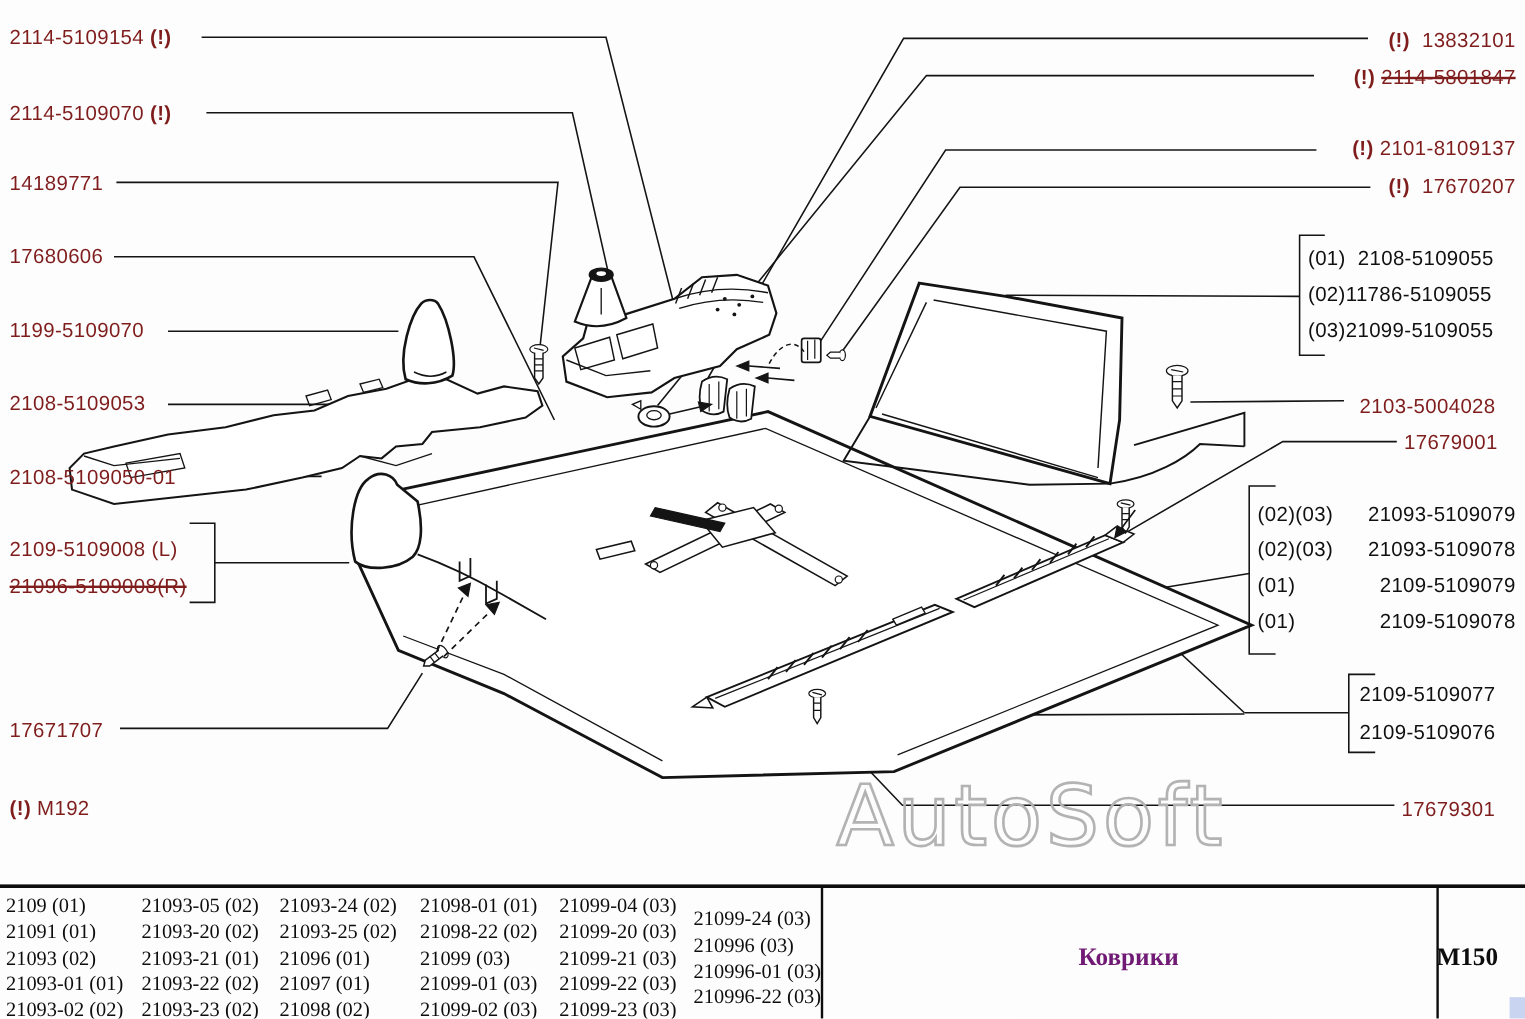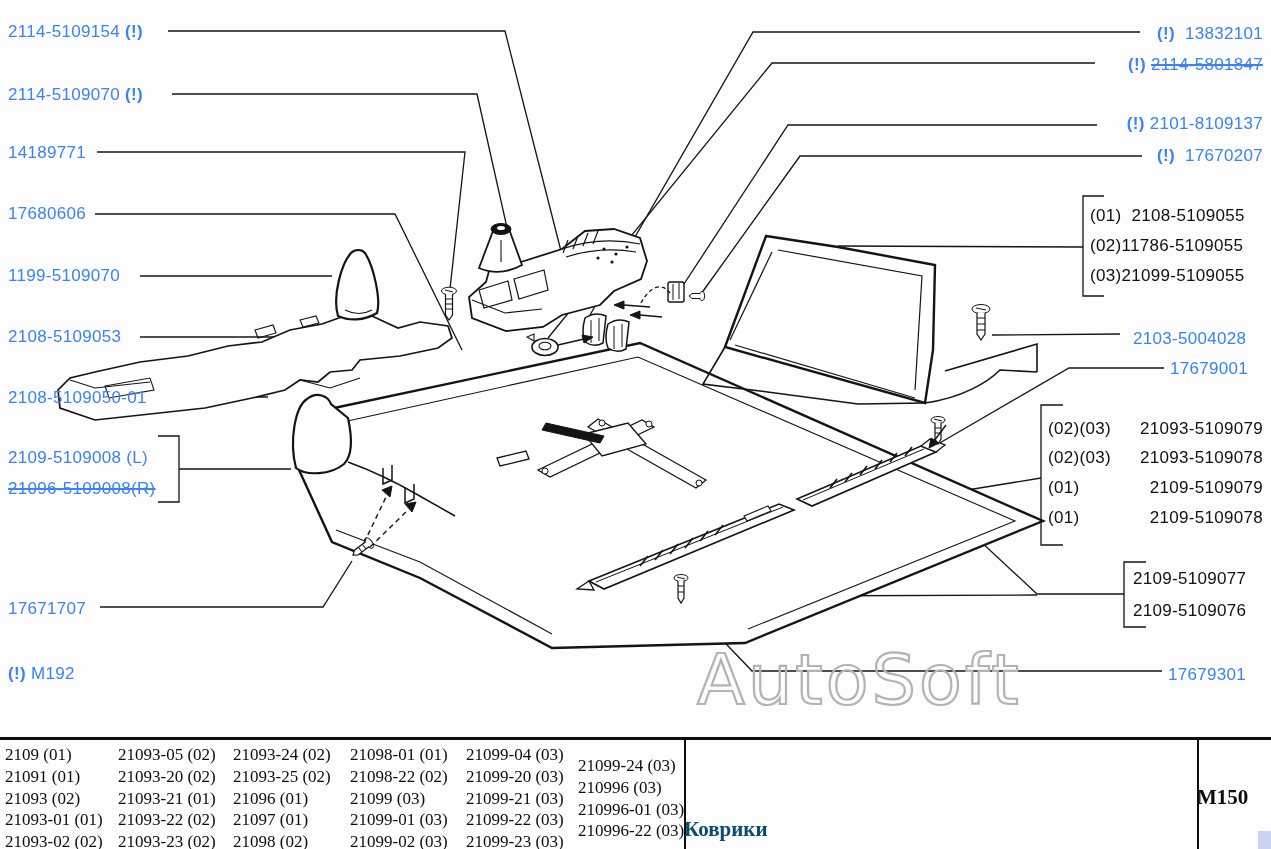--- a/index.html
+++ b/index.html
@@ -1,30 +1,30 @@
 <!DOCTYPE html>
 <html><head>
 <meta charset="utf-8">
 <style>
   html,body{margin:0;padding:0;background:#fff;}
   #stage{position:relative;width:1271px;height:849px;background:#fdfdfd;overflow:hidden;
          font-family:"Liberation Sans",sans-serif;color:#111;}
   svg{position:absolute;left:0;top:0;}
-  .lbl{position:absolute;font-size:17px;letter-spacing:.3px;white-space:pre;color:#3b82f6;}
+  .lbl{position:absolute;font-size:17px;letter-spacing:.3px;white-space:pre;color:#7f1d1d;}
   .r{text-align:right;}
   .bang{font-weight:700;}
   .strike{text-decoration:line-through;text-decoration-thickness:2px;}
   .grp{position:absolute;font-size:17px;letter-spacing:.3px;white-space:pre;color:#101010;}
   .g2row{position:absolute;left:1048px;width:215px;display:flex;justify-content:space-between;
          font-size:17px;letter-spacing:.3px;color:#101010;}
   .tcol{position:absolute;top:744px;font-family:"Liberation Serif",serif;font-size:17px;
         line-height:21.8px;white-space:nowrap;color:#0d0d0d;}
   .tcell{height:21.8px;}
-  .ttitle{position:absolute;left:684px;top:785px;width:513px;
-          font-family:"Liberation Serif",serif;font-weight:700;font-size:21px;color:#0c4a6e;margin-top:32px;}
+  .ttitle{position:absolute;left:684px;top:785px;width:513px;text-align:center;
+          font-family:"Liberation Serif",serif;font-weight:700;font-size:21px;color:#701a75;}
   .tcode{position:absolute;left:1197px;top:785px;width:51px;text-align:center;
          font-family:"Liberation Serif",serif;font-weight:700;font-size:21px;color:#0d0d0d;}
   .rule-top{position:absolute;left:0;top:737px;width:1271px;height:3px;background:#0d0d0d;}
   .vrule{position:absolute;top:738px;width:2px;height:111px;background:#0d0d0d;}
   .corner{position:absolute;left:1258px;top:831px;width:13px;height:18px;background:#c9d4f0;}
 </style>
 </head>
 <body>
 
 <div id="stage">

